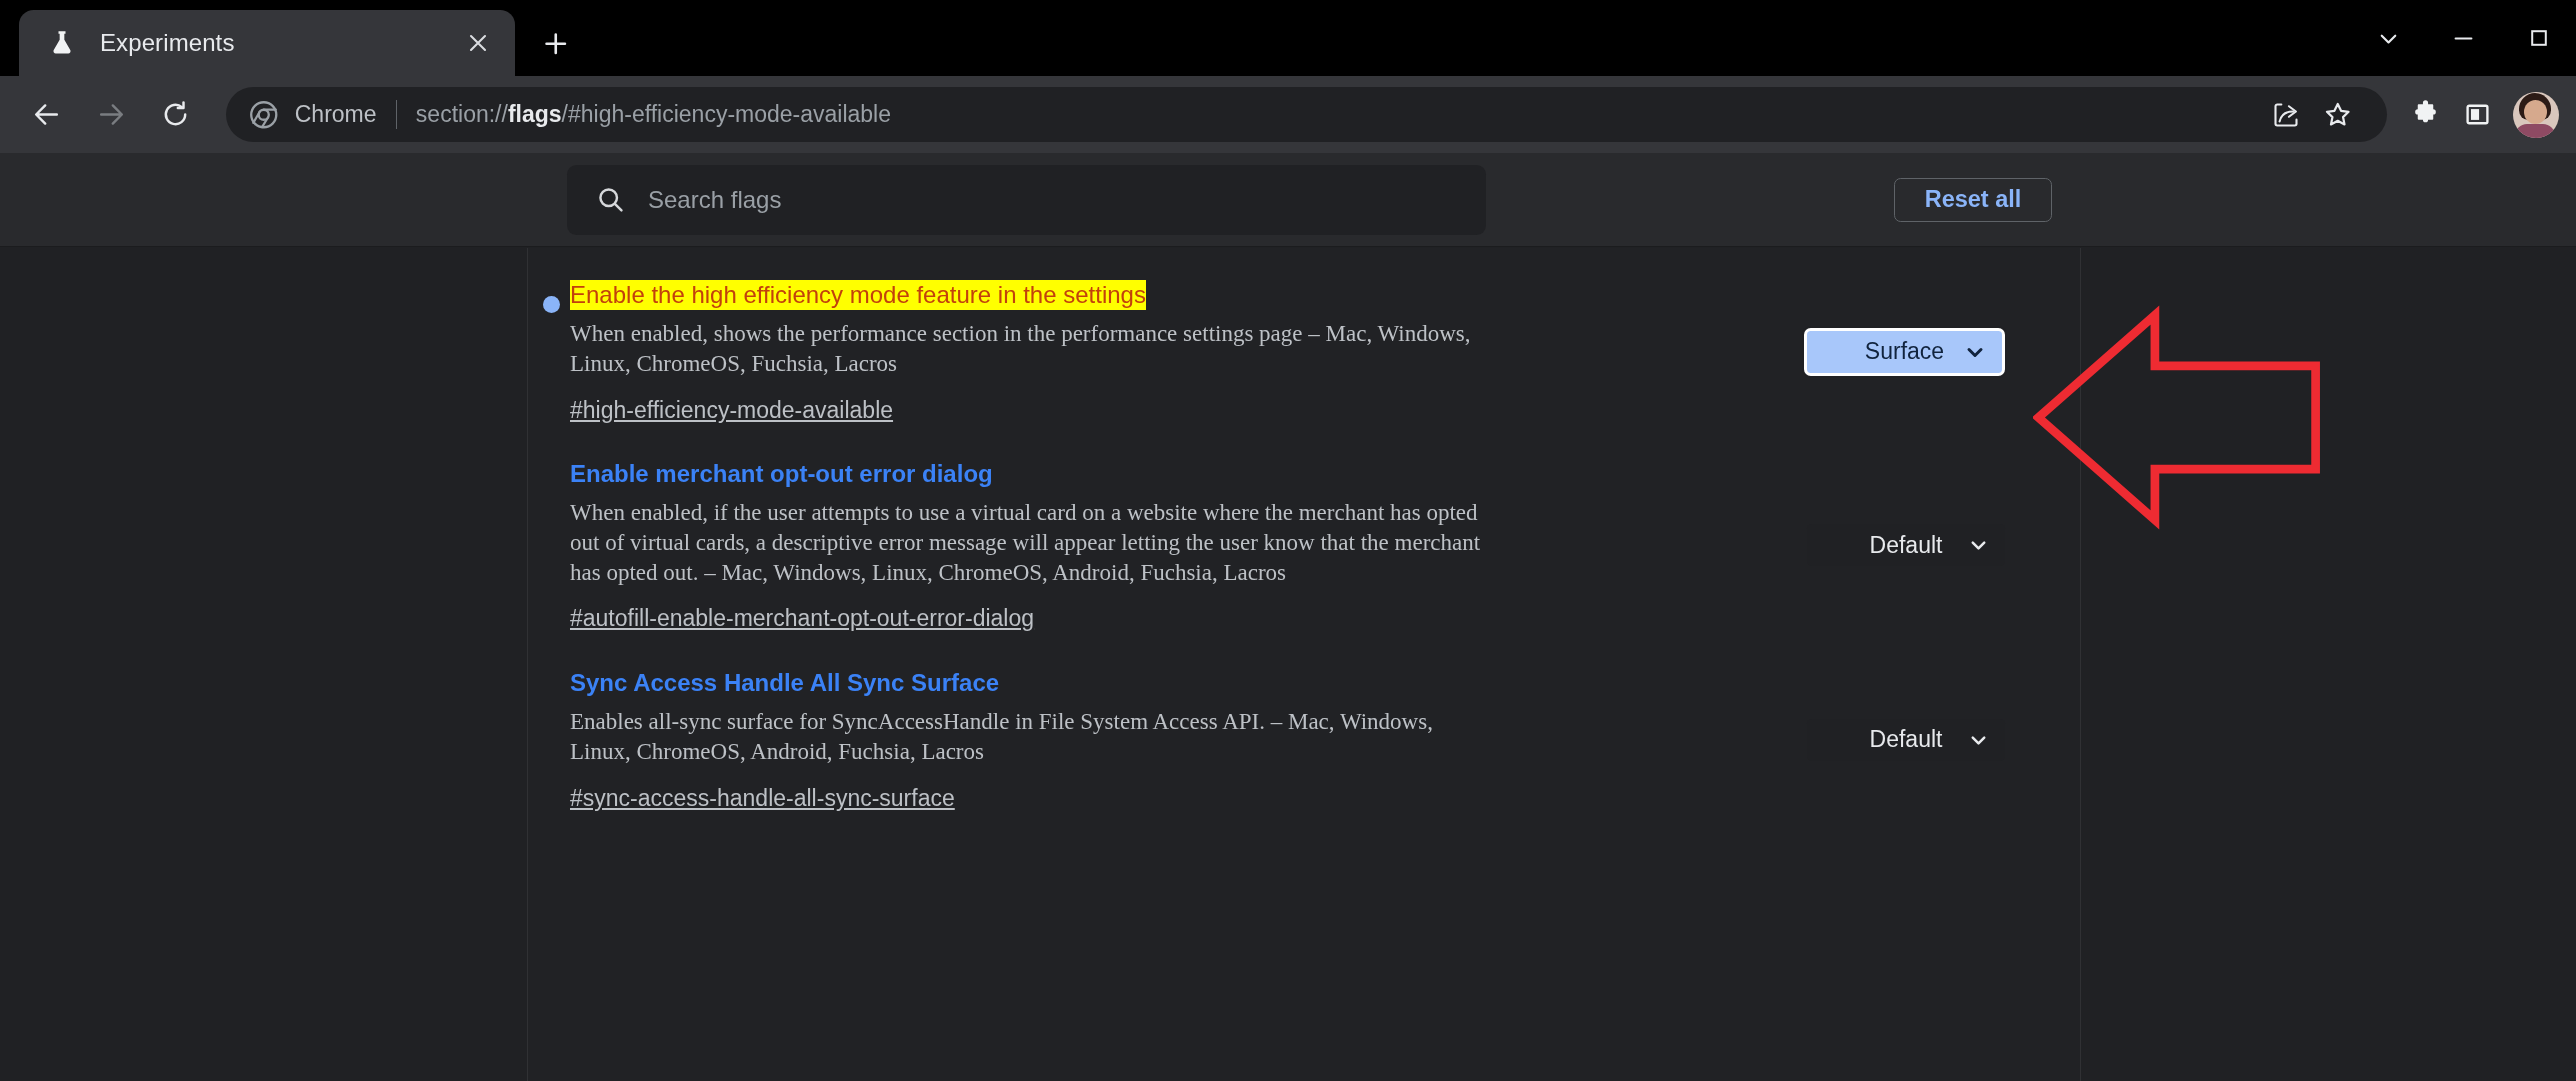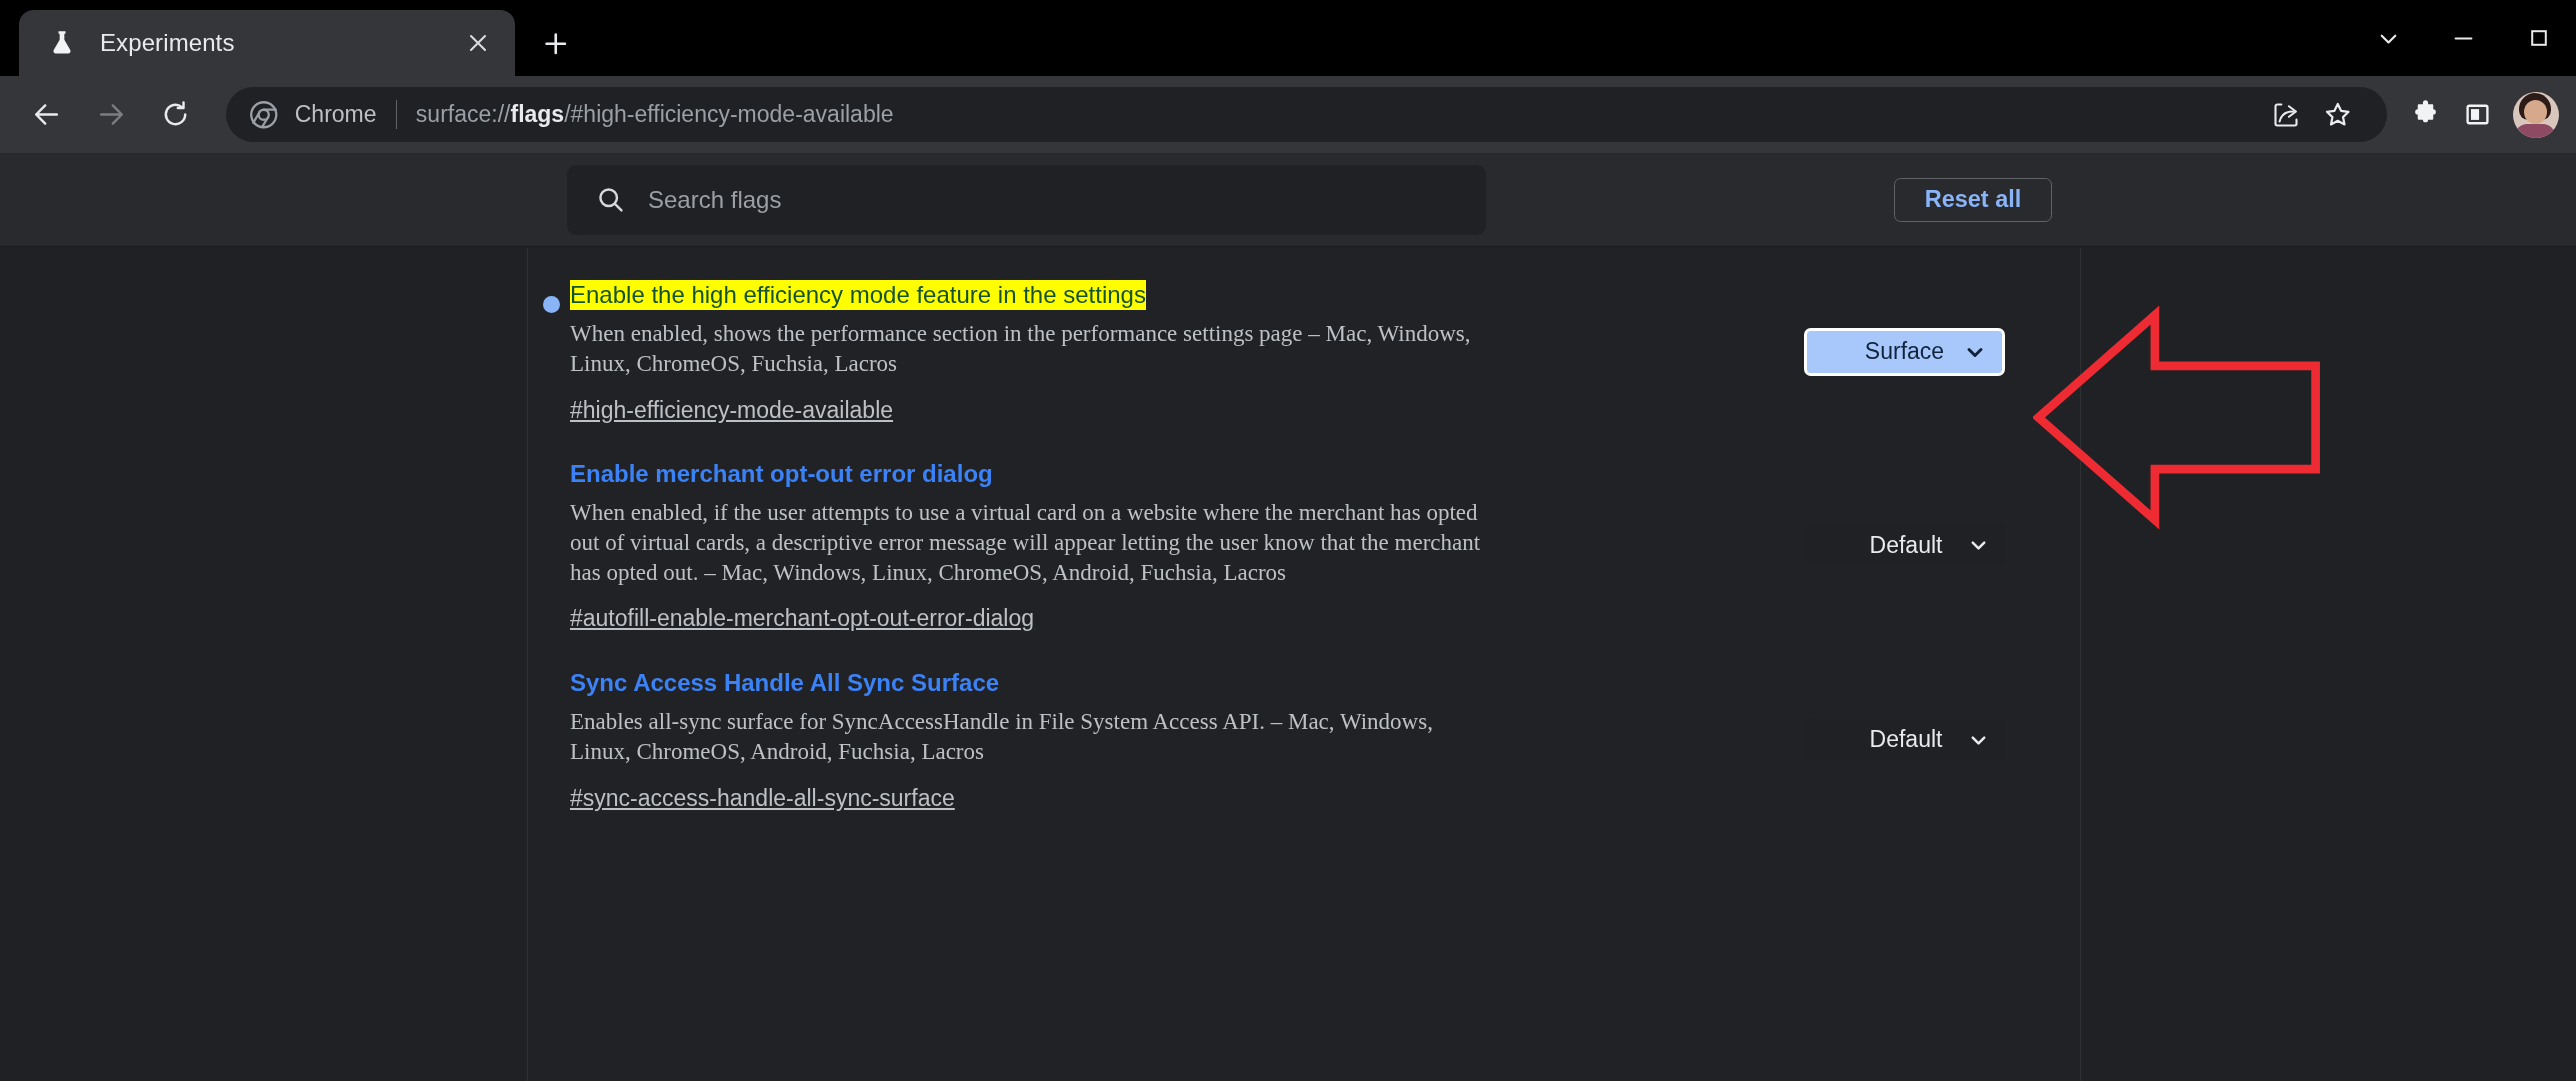--- a/index.html
+++ b/index.html
@@ -308,21 +308,21 @@
   .flag-title {
     font-size: 24px;
     font-weight: 700;
     color: #3b82f6;
     line-height: 1.25;
     margin: 0 0 9.4px 0;
     display: inline-block;
   }
   .flag-title.highlighted {
     background: #ffff00;
-    color: #14532d;
+    color: #c2410c;
     font-weight: 400;
   }
   .flag-desc {
     font-size: 23px;
     color: #bdc1c6;
     line-height: 1.30;
     margin: 0 0 17.4px 0;
     max-width: 926px;
     font-family: Liberation Serif, serif;
   }
@@ -450,21 +450,21 @@
         <svg width="29.5" height="29.5" viewBox="0 0 24 24">
           <circle cx="12" cy="12" r="10.2" fill="none" stroke="#9aa0a6" stroke-width="1.9"></circle>
           <circle cx="12" cy="12" r="4.1" fill="none" stroke="#9aa0a6" stroke-width="1.9"></circle>
           <path d="M12 7.9 L21.8 7.9" stroke="#9aa0a6" stroke-width="1.8" stroke-linecap="round"></path>
           <path d="M8.45 9.95 L3.5 18.6" stroke="#9aa0a6" stroke-width="1.8" stroke-linecap="round"></path>
           <path d="M15.55 14.05 L10.6 22.1" stroke="#9aa0a6" stroke-width="1.8" stroke-linecap="round"></path>
         </svg>
       </span>
       <span class="omnibox-scheme-label">Chrome</span>
       <span class="omnibox-sep"></span>
-      <span class="omnibox-url"><span>surface://</span><b>flags</b><span>/#high-efficiency-mode-available</span></span>
+      <span class="omnibox-url"><span>section://</span><b>flags</b><span>/#high-efficiency-mode-available</span></span>
 
       <span class="omnibox-actions">
         <span class="tb-icon-btn">
           <svg width="28" height="28" viewBox="0 0 24 24">
             <path d="M8 3H4.5A1.5 1.5 0 0 0 3 4.5v15A1.5 1.5 0 0 0 4.5 21h15a1.5 1.5 0 0 0 1.5-1.5V16" fill="none" stroke="#e8eaed" stroke-width="1.8" stroke-linecap="round"></path>
             <path d="M6.5 17.5C8 11 13 9 18 9" fill="none" stroke="#e8eaed" stroke-width="1.8" stroke-linecap="round"></path>
             <path d="M14.5 4.5 L20.5 9 L14.5 13.5" fill="none" stroke="#e8eaed" stroke-width="1.8" stroke-linecap="round" stroke-linejoin="round"></path>
           </svg>
         </span>
         <span class="tb-icon-btn">

